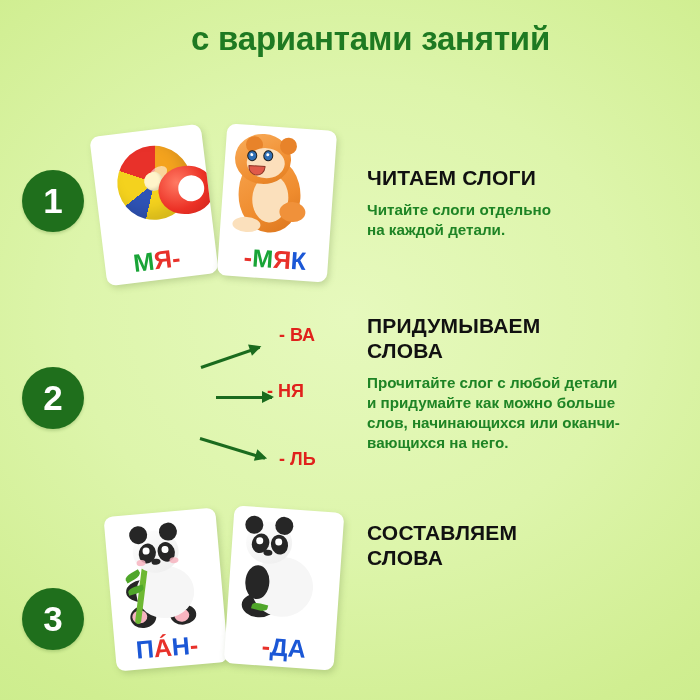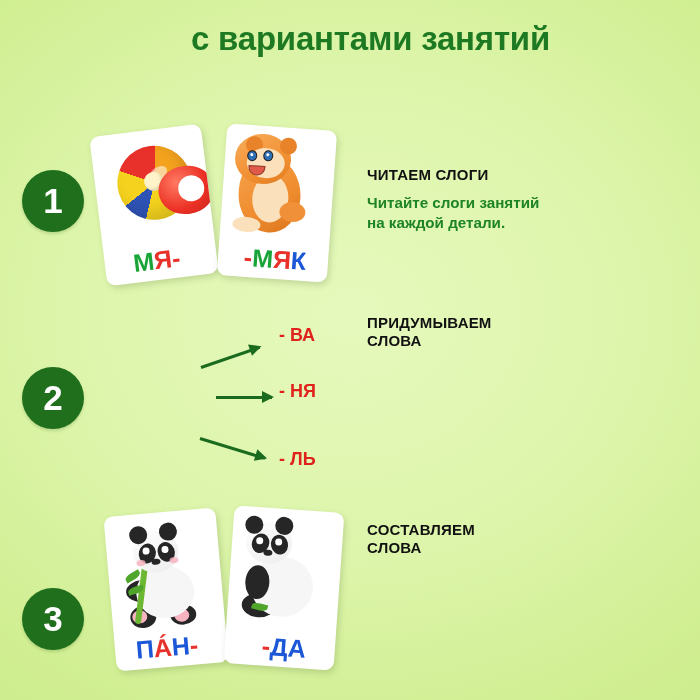--- a/index.html
+++ b/index.html
@@ -31,21 +31,21 @@
     box-shadow:0 2px 3px rgba(60,110,30,.22);
     padding-bottom:2px;box-sizing:border-box;
   }
   #badge1{left:22px;top:170px;}
   #badge2{left:22px;top:367px;}
   #badge3{left:22px;top:588px;}
 
   
   .block{position:absolute;}
   .head{
-    color:#111111;font-weight:bold;font-size:15px;line-height:1.18;
+    color:#111111;font-weight:bold;font-size:21px;line-height:1.18;
     letter-spacing:0.2px;white-space:pre-line;
   }
   .body{
     color:#1e8425;font-weight:bold;font-size:15.2px;line-height:1.33;
     margin-top:9px;white-space:pre-line;
   }
   #text1{left:367px;top:166px;width:300px;}
   #text2{left:367px;top:314px;width:330px;}
   #text3{left:367px;top:521px;width:300px;}
 
@@ -140,21 +140,21 @@
 
   .arrow{position:absolute;height:3px;background:#1a6b1e;transform-origin:left center;}
   .arrow:after{content:"";position:absolute;right:-2px;top:-5px;width:0;height:0;
     border-top:6.5px solid transparent;border-bottom:6.5px solid transparent;border-left:12px solid #1a6b1e;}
   #arrow1{left:201px;top:366px;width:62px;transform:rotate(-19deg);}
   #arrow2{left:216px;top:396px;width:56px;transform:rotate(0deg);}
   #arrow3{left:200px;top:437px;width:68px;transform:rotate(17deg);}
 
   .arrow-label{position:absolute;color:#e0221c;font-weight:bold;font-size:18px;white-space:nowrap;}
   #alabel1{left:279px;top:325px;}
-  #alabel2{left:279px;top:381px;}
+  #alabel2{left:267px;top:381px;}
   #alabel3{left:279px;top:449px;}
 
   
   #card3a{left:110px;top:512px;width:112px;height:155px;transform:rotate(-5deg);}
   #card3b{left:229px;top:509px;width:110px;height:158px;transform:rotate(4deg);}
   #card3a .syl{left:-4px;}
   #card3b .syl{left:4px;}
 
   .p-body{position:absolute;border-radius:50%;background:#f6f6f6;}
   .p-head{position:absolute;width:46px;height:42px;border-radius:50%;
@@ -201,38 +201,42 @@
     </div>
     <div class="ham-face"></div>
     <div class="ham-eye l"></div>
     <div class="ham-eye r"></div>
     <div class="ham-mouth"></div>
     <div class="syl"><span class="r">-</span><span class="g">М</span><span class="r">Я</span><span class="b">К</span></div>
   </div>
 
   <div class="block" id="text1">
     <div class="head">ЧИТАЕМ СЛОГИ</div>
-    <div class="body">Читайте слоги занятий
+    <div class="body">Читайте слоги отдельно
 на каждой детали.</div>
   </div>
 
   <div class="badge" id="badge2">2</div>
 
 
   <div class="arrow" id="arrow1"></div>
   <div class="arrow" id="arrow2"></div>
   <div class="arrow" id="arrow3"></div>
 
   <div class="arrow-label" id="alabel1">- ВА</div>
   <div class="arrow-label" id="alabel2">- НЯ</div>
   <div class="arrow-label" id="alabel3">- ЛЬ</div>
 
   <div class="block" id="text2">
     <div class="head">ПРИДУМЫВАЕМ
 СЛОВА</div>
+    <div class="body">Прочитайте слог с любой детали
+и придумайте как можно больше
+слов, начинающихся или оканчи-
+вающихся на него.</div>
   </div>
 
   <div class="badge" id="badge3">3</div>
 
   <div class="card" id="card3a">
     <div class="p-arm" style="left:16px;top:66px;width:34px;height:22px;"></div>
     <div class="p-leg" style="left:18px;top:92px;width:26px;height:22px;"></div>
     <div class="p-paw" style="left:20px;top:96px;"></div>
     <div class="p-leg" style="left:58px;top:94px;width:26px;height:20px;"></div>
     <div class="p-paw" style="left:62px;top:98px;"></div>

